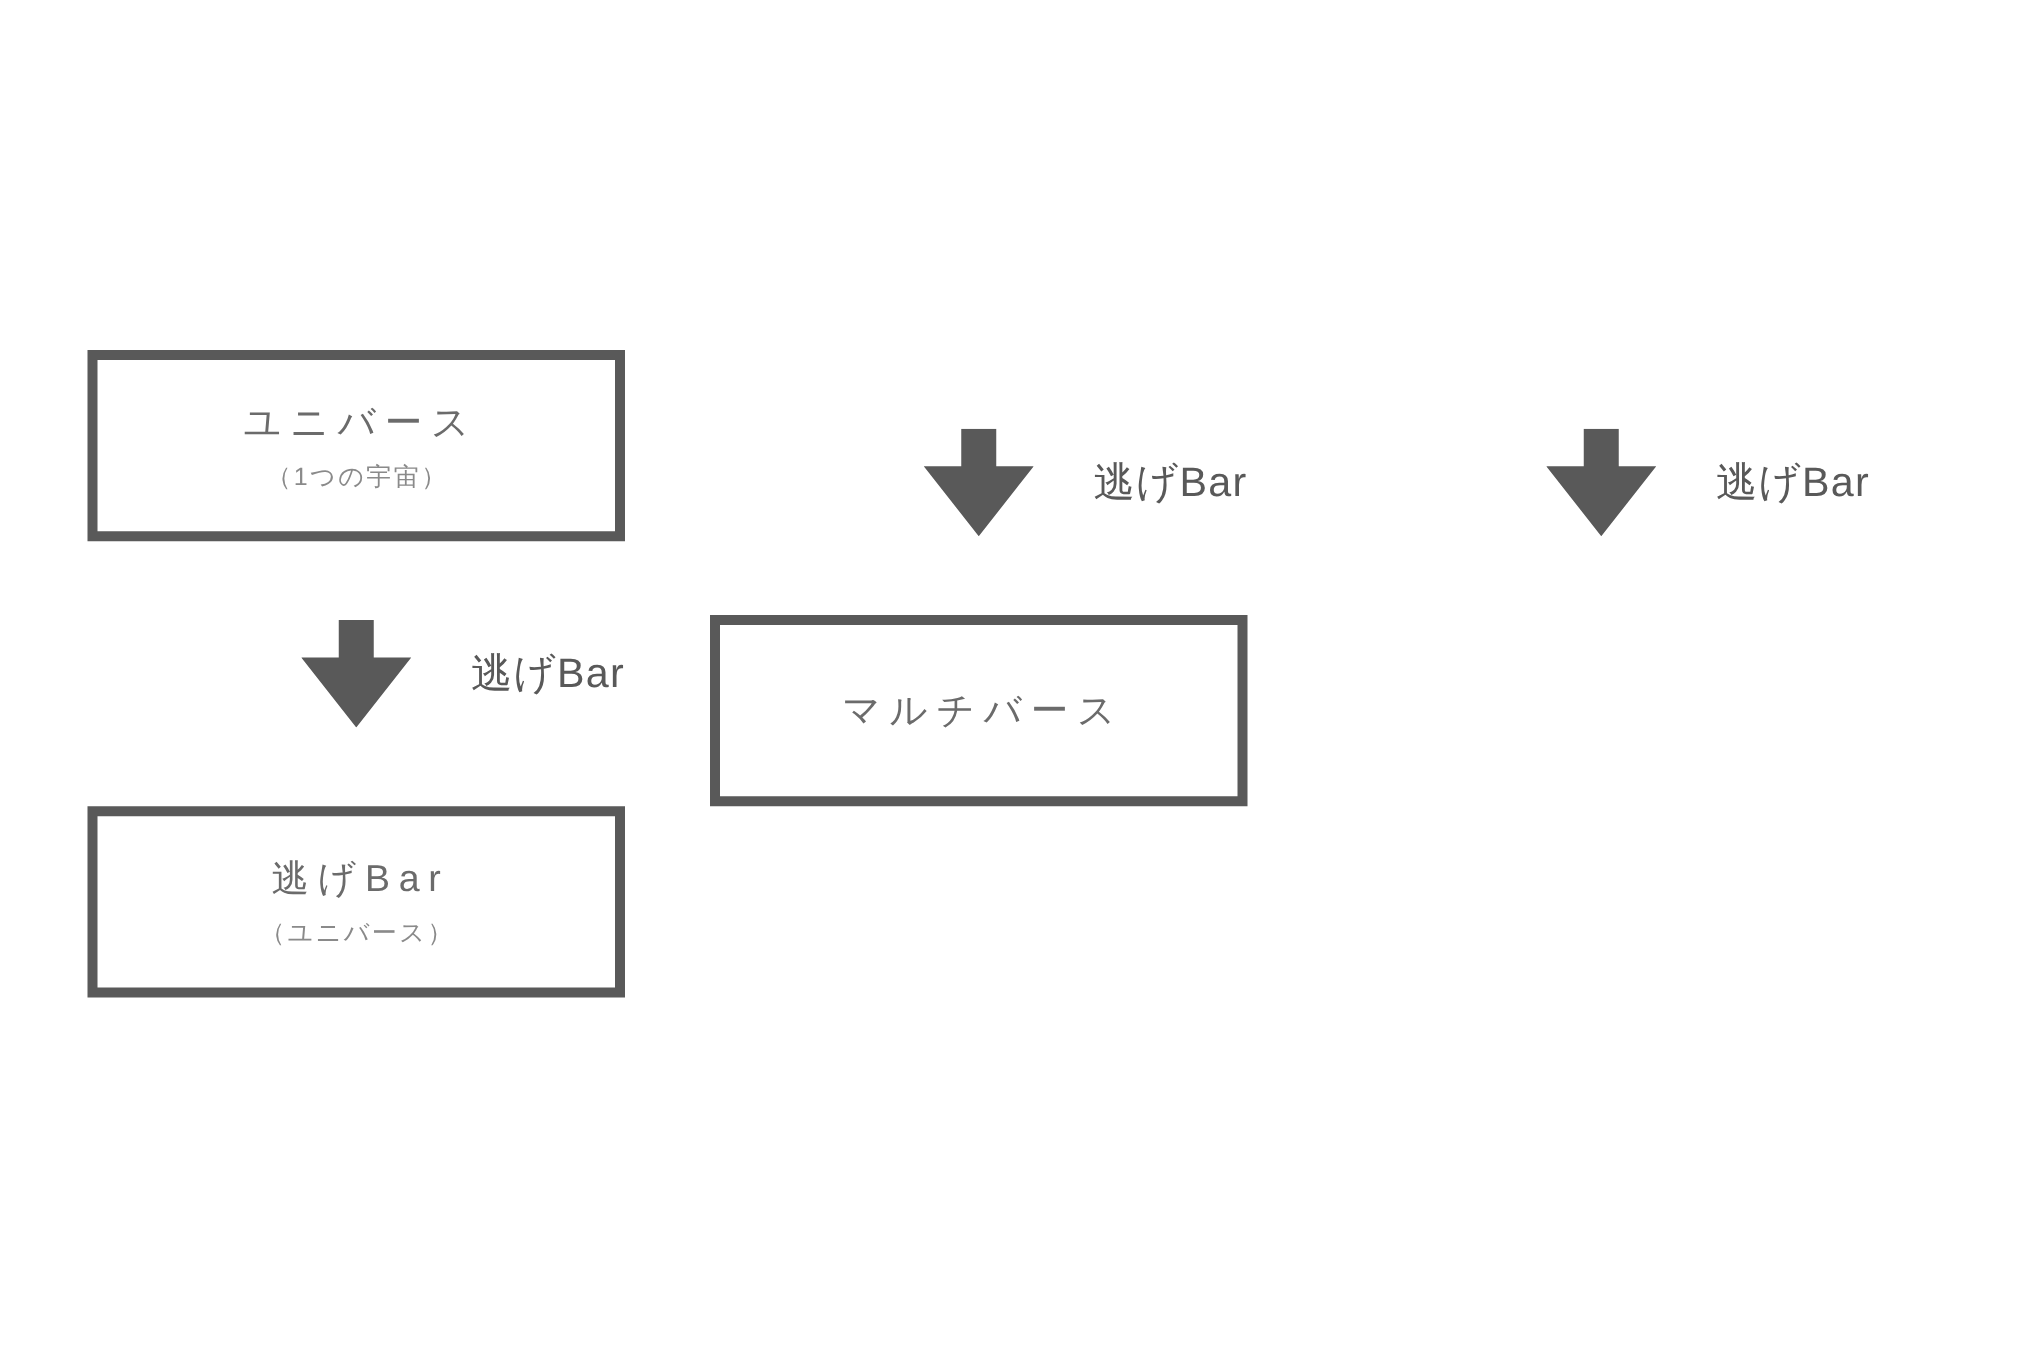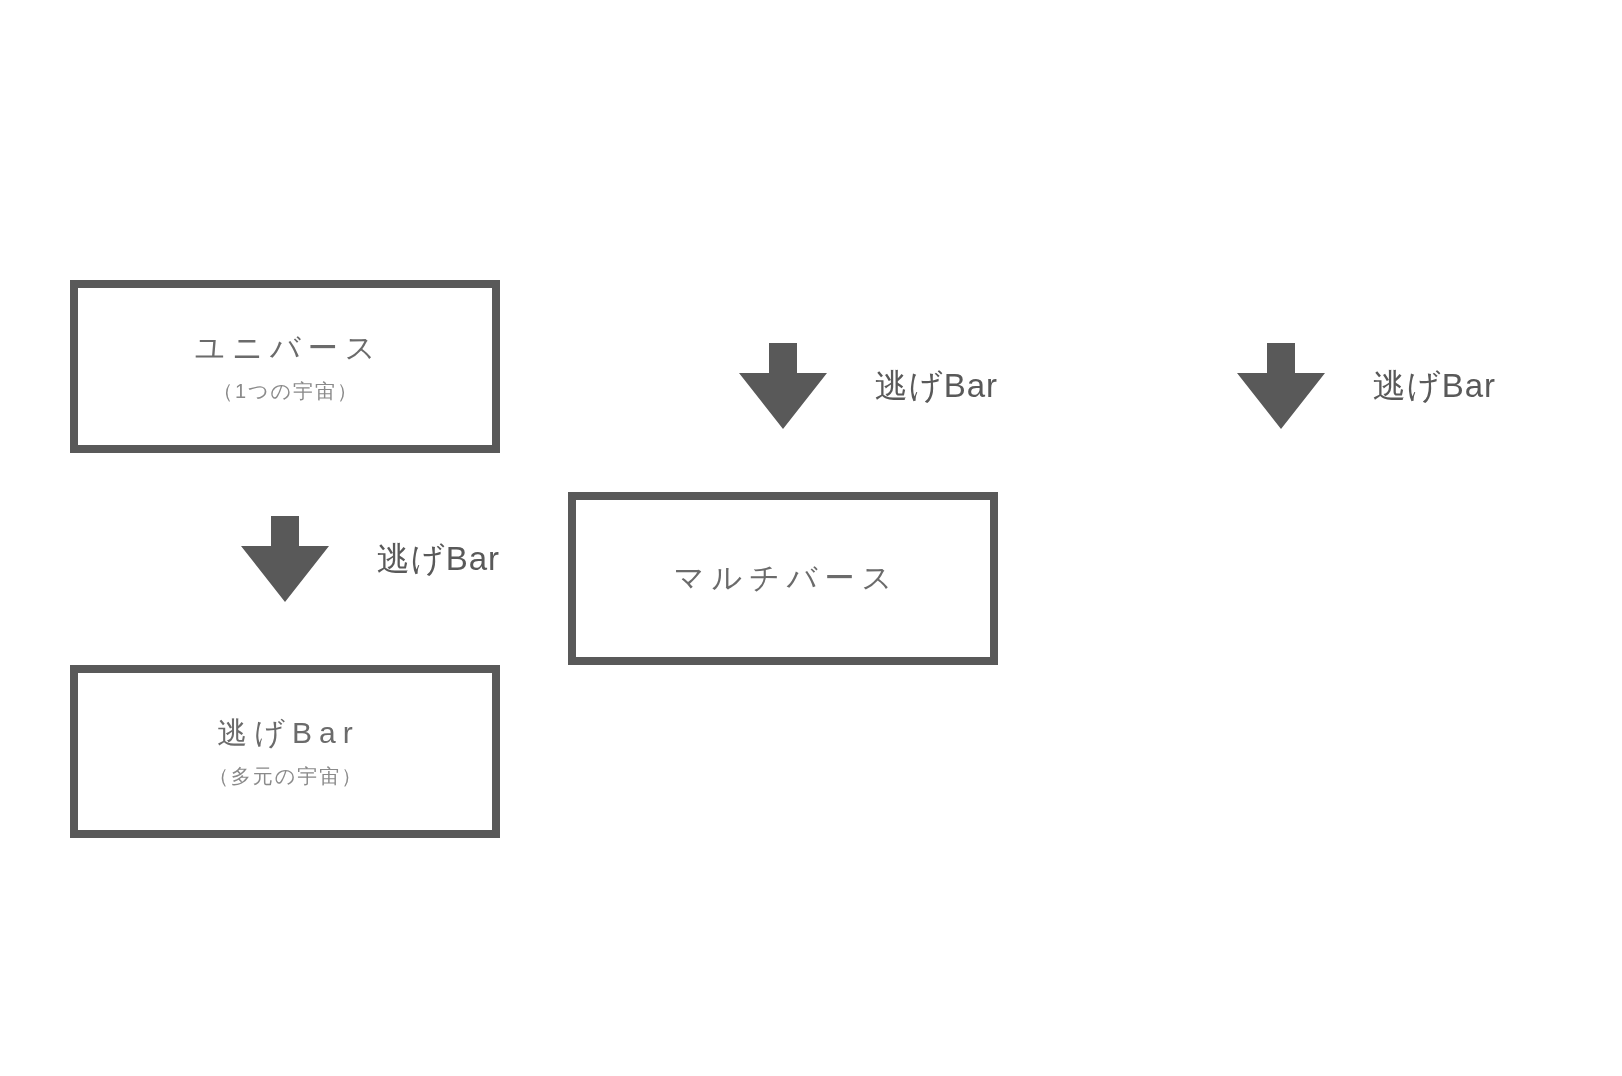--- a/index.html
+++ b/index.html
@@ -26,21 +26,21 @@
     padding: 280px 126px 0 70px;
     display: flex;
     justify-content: space-between;
     overflow: hidden;
   }
   .column {
     width: 430px;
     flex: 0 0 430px;
   }
   .box {
-    height: 173px;
+    height: 153px;
     border: 8px solid var(--border);
     background: var(--box-fill);
     display: flex;
     flex-direction: column;
     align-items: center;
     justify-content: center;
   }
   .box-title {
     font-size: 30px;
     font-weight: 300;
@@ -95,21 +95,21 @@
       <div class="box-subtitle">（1つの宇宙）</div>
     </div>
     <div class="arrow-row">
       <svg class="arrow" viewBox="0 0 88 86" aria-hidden="true">
         <polygon points="30,0 58,0 58,30 88,30 44,86 0,30 30,30"></polygon>
       </svg>
       <div class="arrow-label">逃げBar</div>
     </div>
     <div class="box">
       <div class="box-title">逃げBar</div>
-      <div class="box-subtitle">（多元の宇宙）</div>
+      <div class="box-subtitle">（ユニバース）</div>
     </div>
   </div>
 
   <div class="column">
     <div class="arrow-row">
       <svg class="arrow" viewBox="0 0 88 86" aria-hidden="true">
         <polygon points="30,0 58,0 58,30 88,30 44,86 0,30 30,30"></polygon>
       </svg>
       <div class="arrow-label">逃げBar</div>
     </div>

